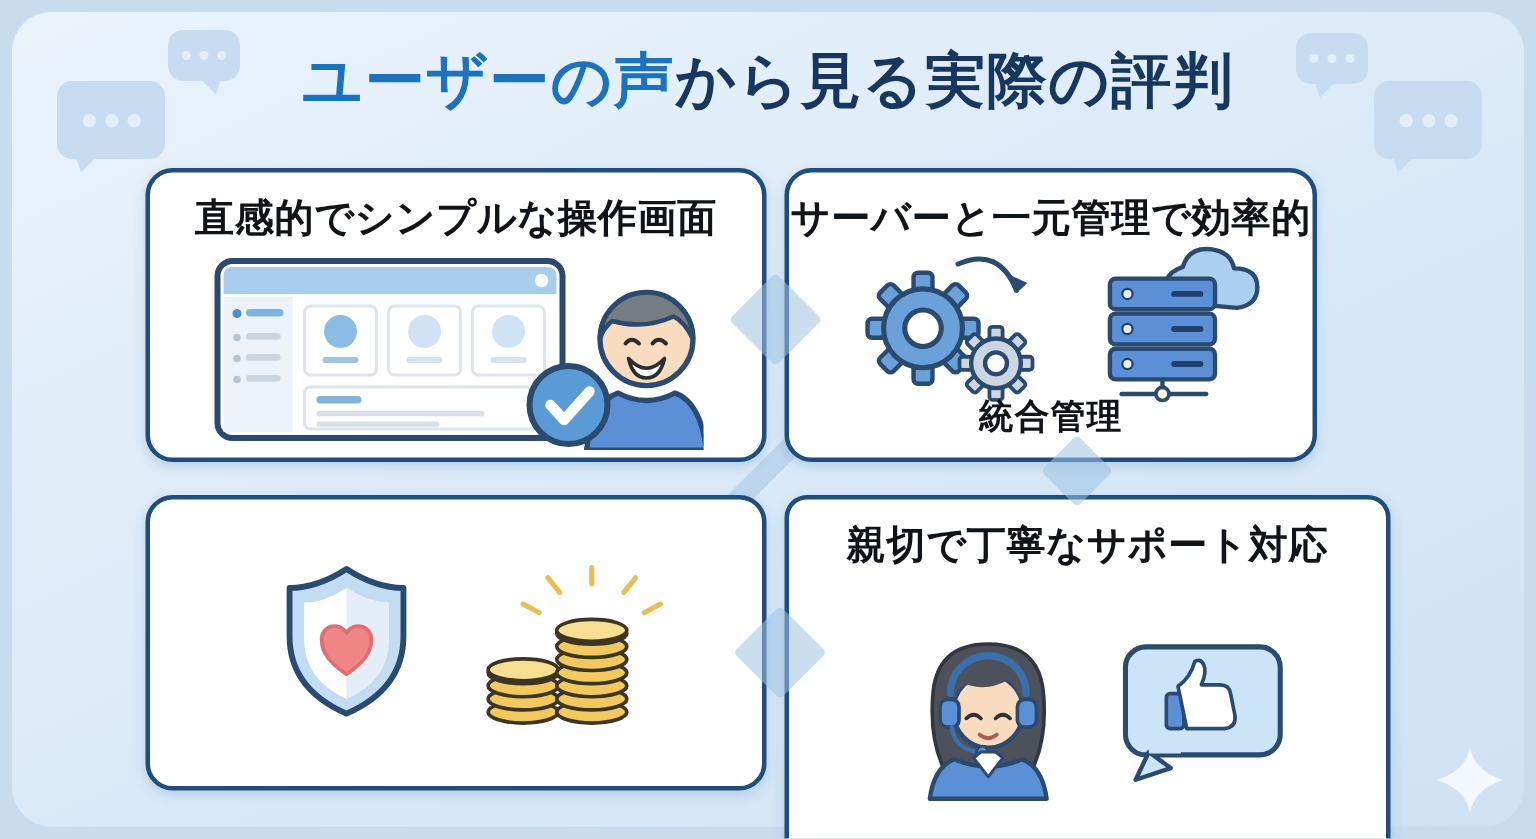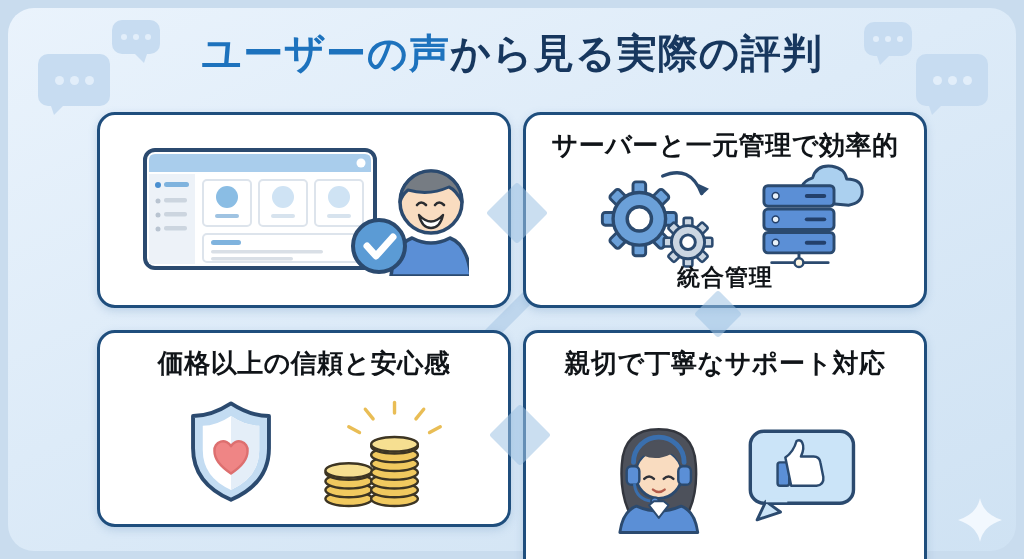--- a/index.html
+++ b/index.html
@@ -40,21 +40,21 @@
   #d-right{left:495px;top:191px;width:44px;height:44px;}
   #d-down{left:701px;top:297px;width:34px;height:34px;}
   #d-left{left:498px;top:413px;width:44px;height:44px;}
   
   .card{
     position:absolute;background:#fff;border:3px solid #1f4e7d;border-radius:18px;
     box-shadow:0 3px 8px rgba(98,140,185,.28);z-index:2;
     display:flex;flex-direction:column;align-items:center;box-sizing:border-box;
   }
   #card1{left:97px;top:112px;width:414px;height:196px;}
-  #card2{left:523px;top:112px;width:404px;height:196px;}
+  #card2{left:523px;top:112px;width:355px;height:196px;}
   #card3{left:97px;top:330px;width:414px;height:197px;}
   #card4{left:523px;top:330px;width:404px;height:246px;border-radius:15px;}
   .card h2{margin:13px 0 0;font-size:26px;font-weight:800;color:#101418;letter-spacing:0.5px;white-space:nowrap;}
   .art{flex:1;display:flex;align-items:center;justify-content:center;width:100%;min-height:0;}
   .art svg{display:block;}
   .card-label{font-size:23px;font-weight:800;color:#101418;margin:0 0 12px;letter-spacing:1px;}
 </style>
 </head>
 <body>
 
@@ -87,20 +87,21 @@
   </svg>
 
   <div class="stripe"></div>
   <div class="diamond" id="d-right"></div>
   <div class="diamond" id="d-down"></div>
   <div class="diamond" id="d-left"></div>
 
   <h1 class="title"><span class="hl">ユーザーの声</span><span>から見る実際の評判</span></h1>
 
   <section class="card" id="card1">
+    <h2>直感的でシンプルな操作画面</h2>
     <div class="art">
       <svg width="330" height="132" viewBox="0 0 330 132">
 
         <g>
           <rect x="6" y="6" width="230" height="118" rx="10" fill="#ffffff" stroke="#2b4a6f" stroke-width="4"></rect>
           <path d="M16 10 h210 q6 0 6 6 v12 H10 v-12 q0-6 6-6 z" fill="#a9cdec"></path>
           <circle cx="222" cy="19" r="4.5" fill="#ffffff"></circle>
           <rect x="10" y="30" width="46" height="90" fill="#edf2f8"></rect>
           <circle cx="19" cy="41" r="3" fill="#4a8fd0"></circle>
             <rect x="25" y="38" width="25" height="5" rx="2.5" fill="#7fb3de"></rect>
@@ -226,21 +227,20 @@
           <rect x="232" y="84.5" width="22" height="4" rx="2" fill="#23406b"></rect>
           <path d="M226 97 v10 M198 107 h58" fill="none" stroke="#2b4a6f" stroke-width="3" stroke-linecap="round"></path>
           <circle cx="226" cy="107" r="4.5" fill="#fdf6e3" stroke="#2b4a6f" stroke-width="2.5"></circle>
         </g>
       </svg>
     </div>
     <div class="card-label">統合管理</div>
   </section>
 
   <section class="card" id="card3">
-    <h2>価格以上の信頼と安心感</h2>
     <div class="art">
       <svg width="292" height="114" viewBox="0 0 300 114">
 
         <g>
           <path d="M75 6 q20 13 39 13 v33 q0 36 -39 53 q-39 -17 -39 -53 v-33 q19 0 39 -13 z" fill="#c3dcf2" stroke="#2b4a6f" stroke-width="4" stroke-linejoin="round"></path>
           <path d="M75 19 q15 10 29 10 v25 q0 28 -29 41 q-29 -13 -29 -41 v-25 q14 0 29 -10 z" fill="#ffffff"></path>
           <path d="M75 19 q15 10 29 10 v25 q0 28 -29 41 z" fill="#e4eef8"></path>
           <path d="M75 78 q-17 -11 -17 -23 a9 9 0 0 1 17 -5 a9 9 0 0 1 17 5 q0 12 -17 23 z" fill="#ef8585" stroke="#dd6f6f" stroke-width="2.5" stroke-linejoin="round"></path>
         </g>
 

